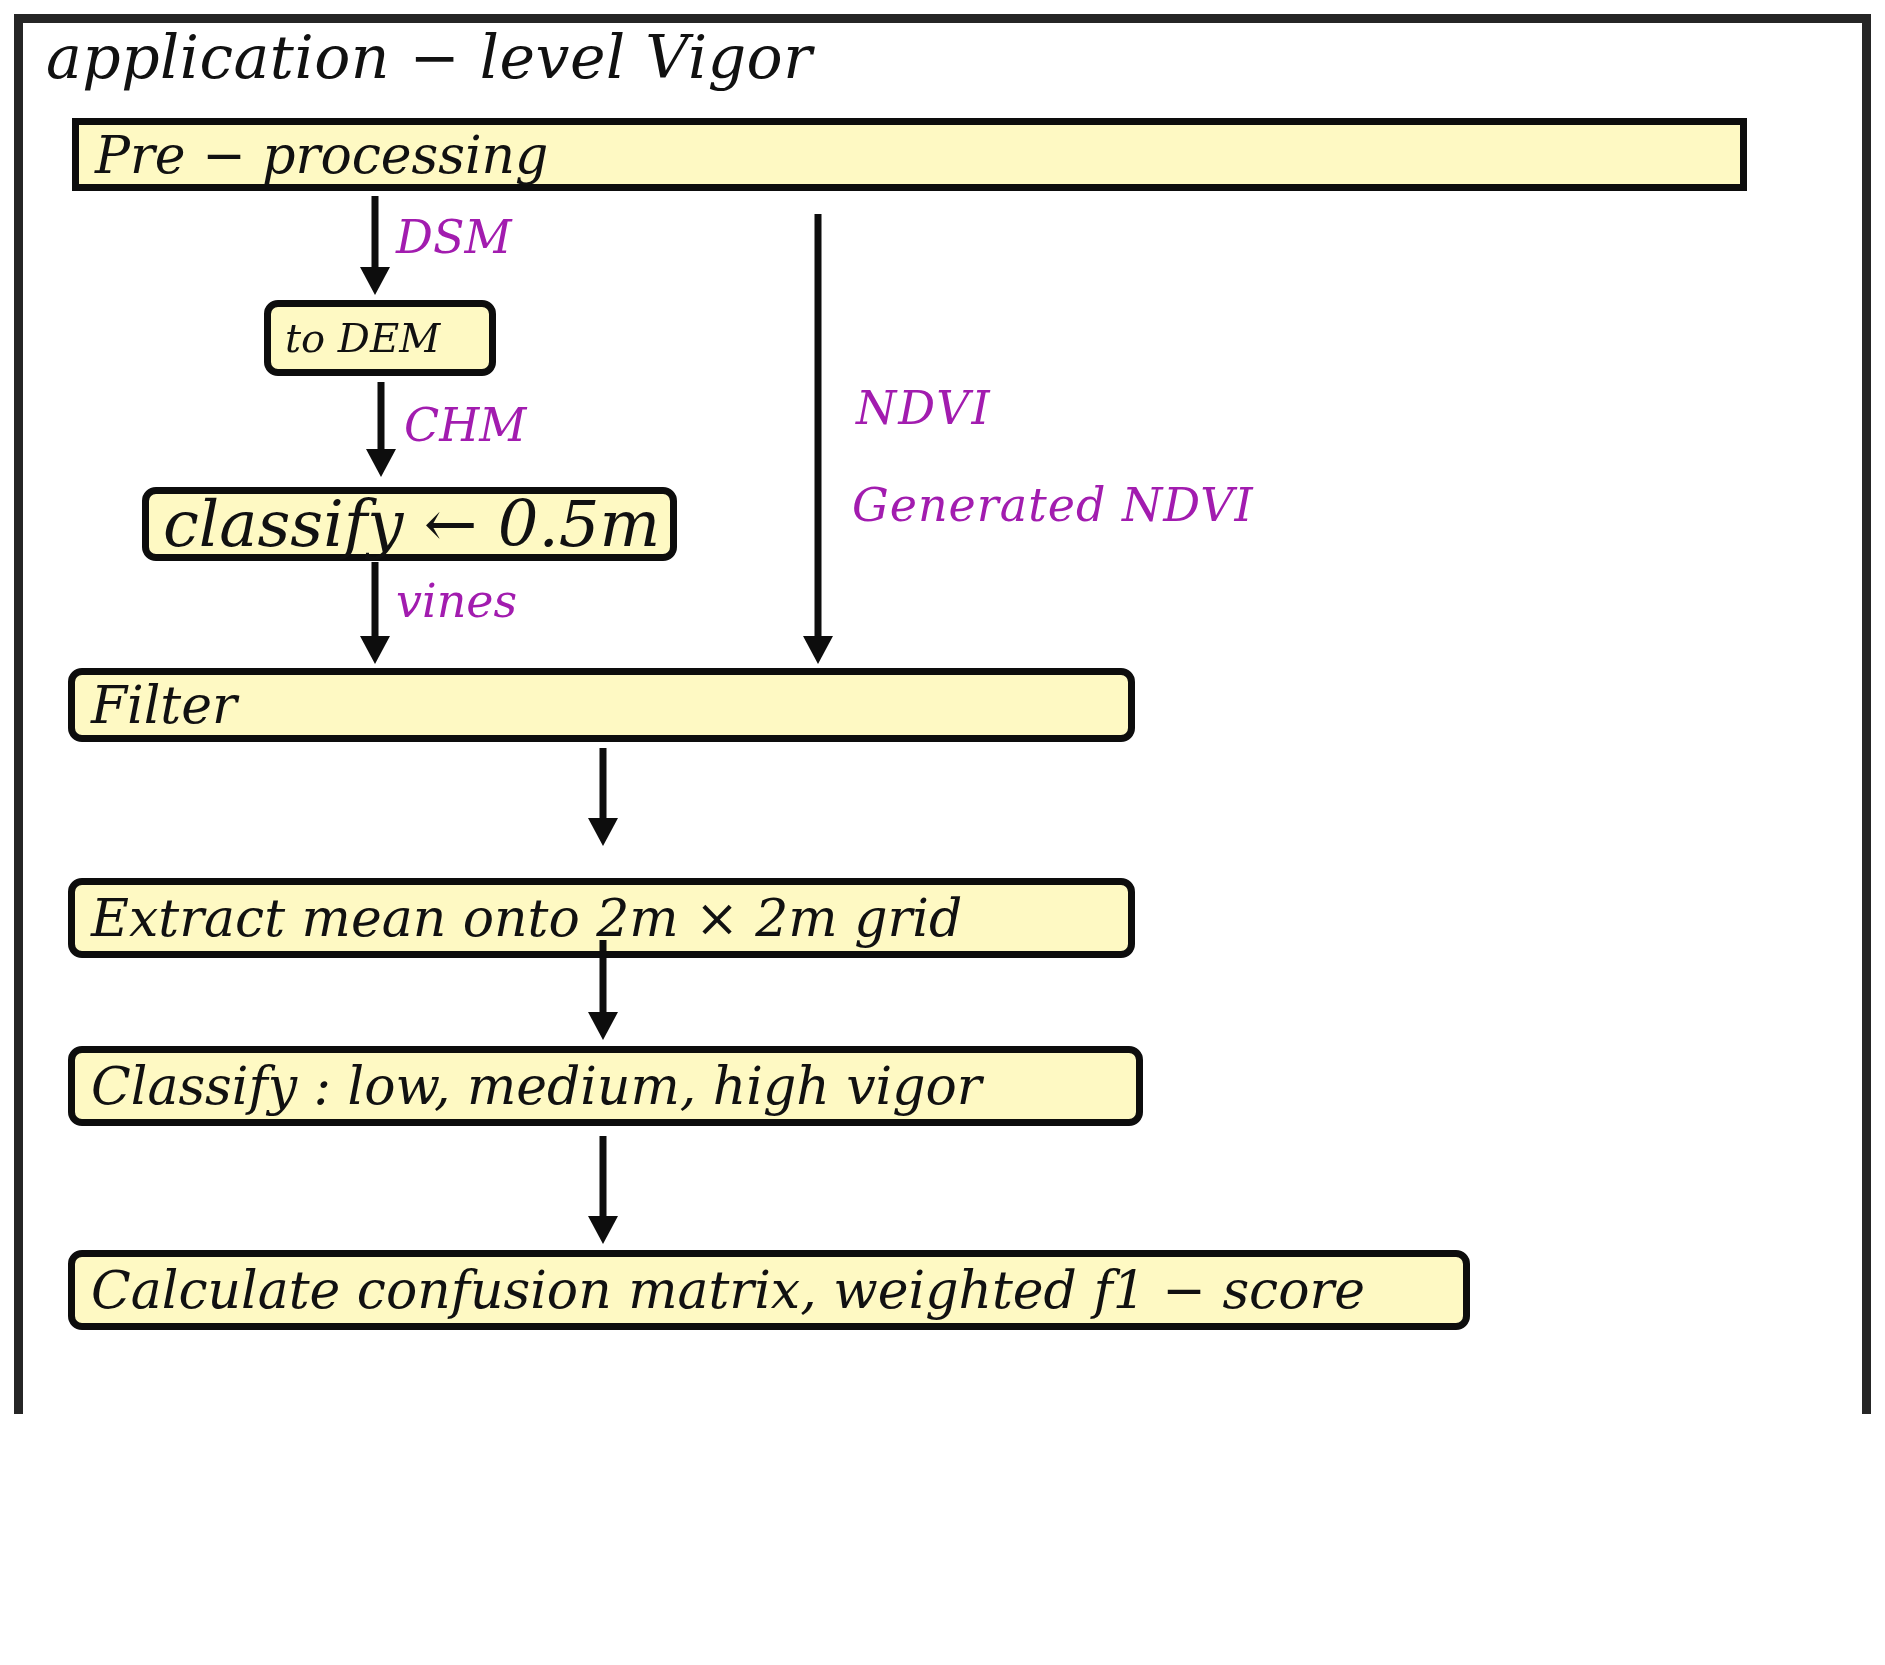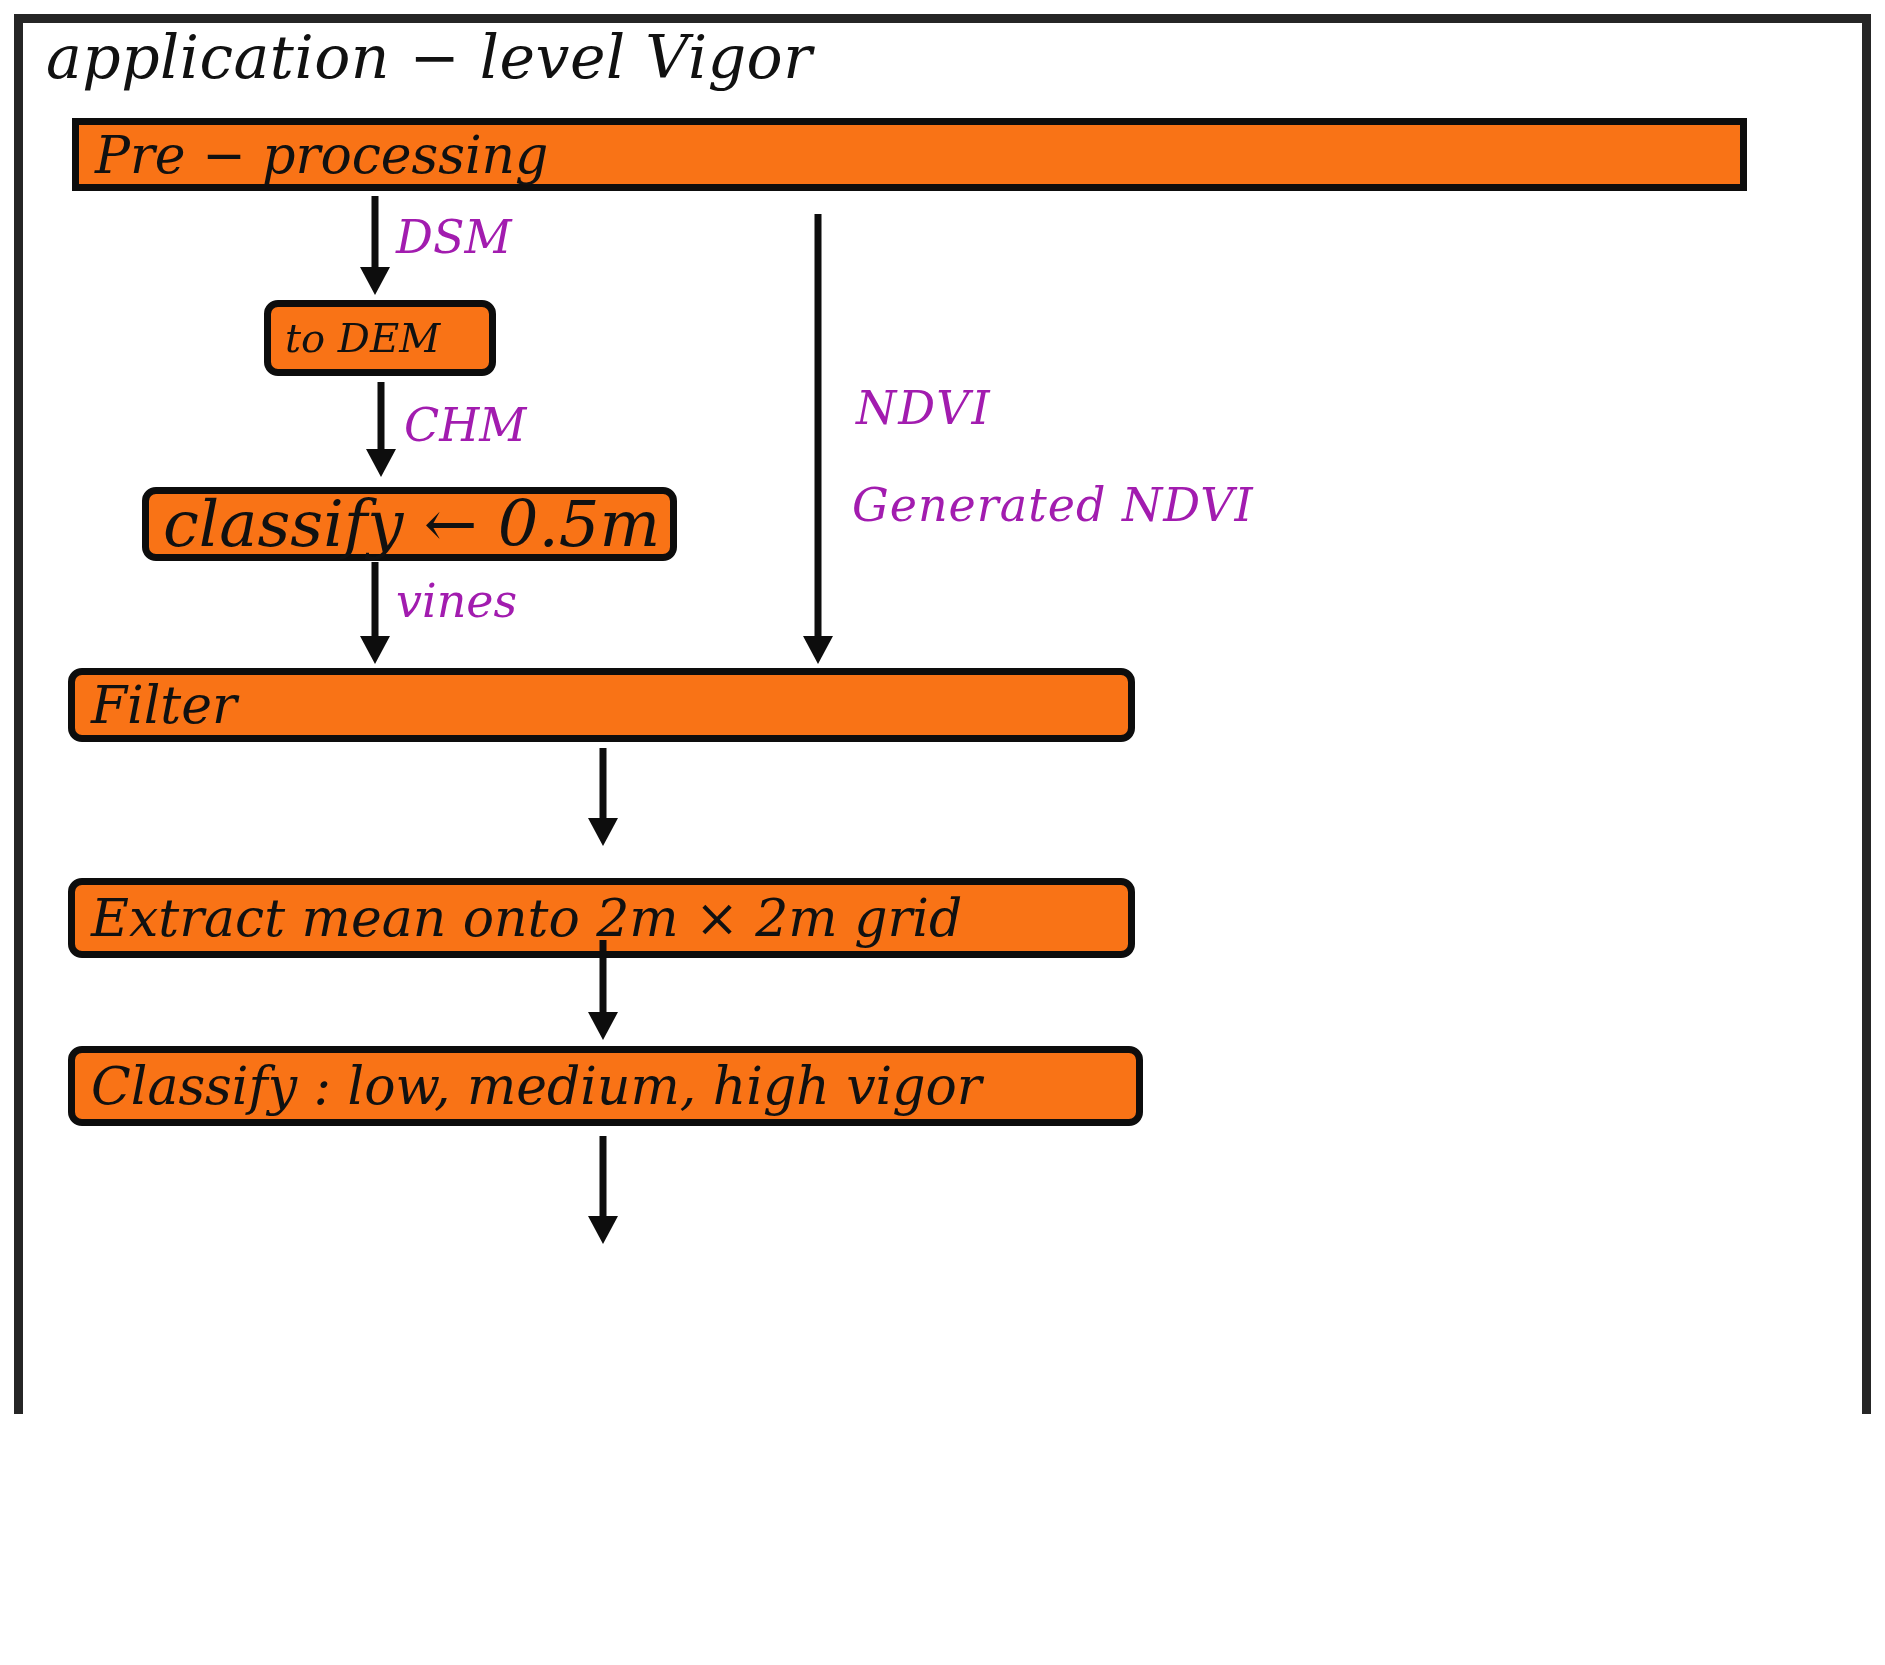--- a/index.html
+++ b/index.html
@@ -49,21 +49,21 @@
     font-size: 60px;
     line-height: 1;
     color: #111111;
     white-space: nowrap;
     letter-spacing: 0.5px;
   }
 
   
   .fbox {
     position: absolute;
-    background: #f97316;
+    background: #fef9c3;
     border: 7px solid #0d0d0d;
     box-sizing: border-box;
     display: flex;
     align-items: center;
     font-family: "DejaVu Serif", serif;
     font-style: italic;
     color: #111111;
     white-space: nowrap;
     overflow: visible;
   }
@@ -208,15 +208,18 @@
 
     <div class="fbox rounded" id="box-classify2">
       <span class="txt">Classify :  low, medium, high vigor</span>
     </div>
 
     <div class="arrow" id="arr-cls2-calc">
       <div class="shaft"></div>
       <div class="head"></div>
     </div>
 
+    <div class="fbox rounded" id="box-calc">
+      <span class="txt">Calculate confusion matrix,  weighted f1 − score</span>
+    </div>
 
   </div>
 </div>
 
 </body></html>

